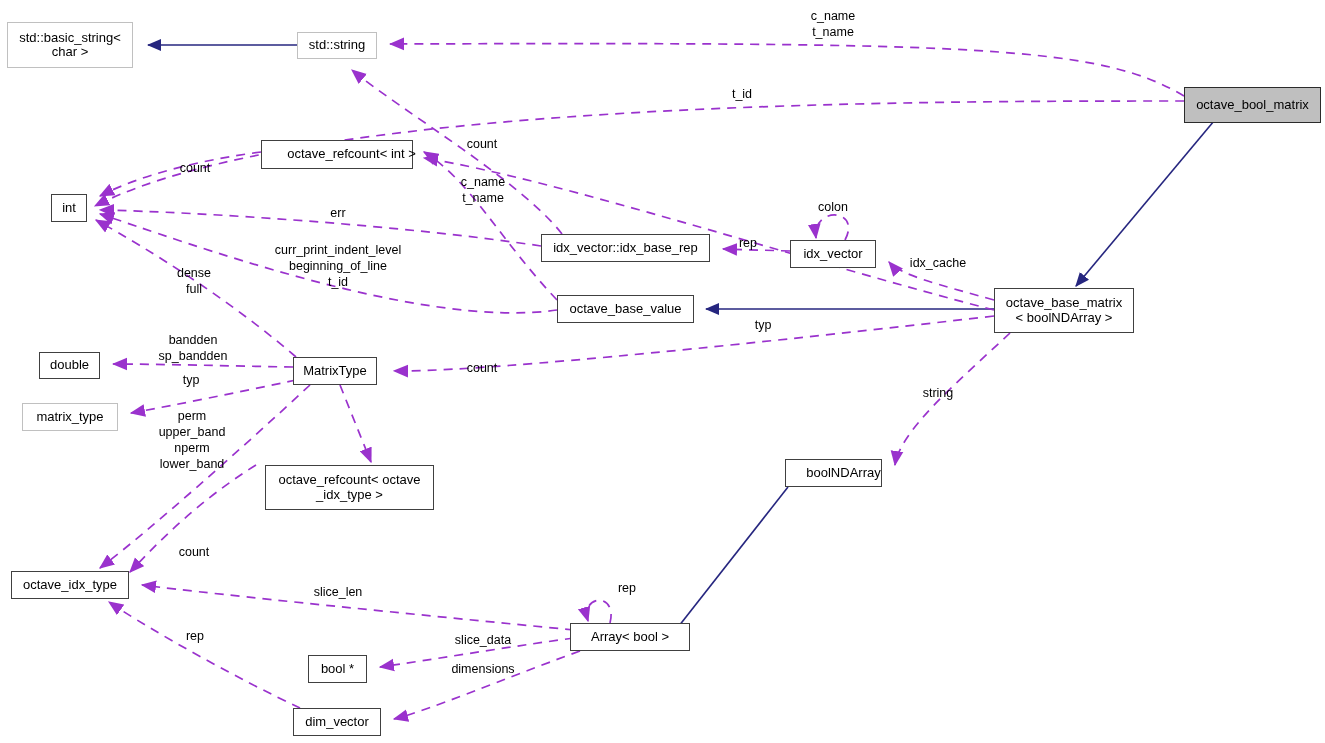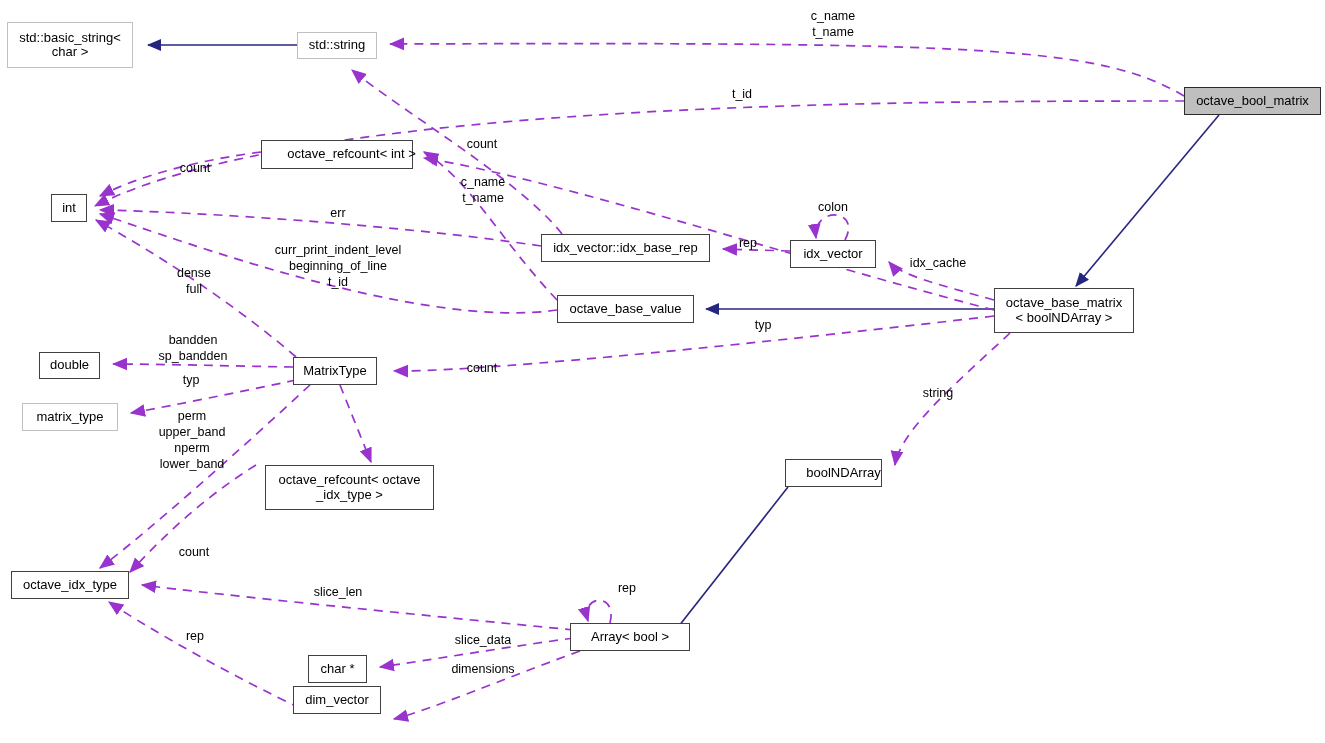--- a/index.html
+++ b/index.html
@@ -102,38 +102,38 @@
       <path d="M 574 638 C 500 648 430 660 380 667"></path>
       <path d="M 580 651 C 500 680 430 710 394 719"></path>
       <path d="M 300 708 C 240 680 150 630 109 602"></path>
     </g>
   </svg>
 
   <div id="nodes">
       <div class="node light-border" style="left: 7px; top: 22px; width: 126px; height: 46px;">std::basic_string&lt;
 char &gt;</div>
       <div class="node light-border" style="left: 297px; top: 32px; width: 80px; height: 27px;">std::string</div>
-      <div class="node gray-fill" style="left: 1184px; top: 87px; width: 137px; height: 28px;">octave_bool_matrix</div>
+      <div class="node gray-fill" style="left: 1184px; top: 87px; width: 137px; height: 36px;">octave_bool_matrix</div>
       <div class="node" style="left: 261px; top: 140px; width: 152px; height: 29px; padding-left: 29px;">octave_refcount&lt; int &gt;</div>
       <div class="node" style="left: 51px; top: 194px; width: 36px; height: 28px;">int</div>
       <div class="node" style="left: 541px; top: 234px; width: 169px; height: 28px;">idx_vector::idx_base_rep</div>
       <div class="node" style="left: 790px; top: 240px; width: 86px; height: 28px;">idx_vector</div>
       <div class="node" style="left: 557px; top: 295px; width: 137px; height: 28px;">octave_base_value</div>
       <div class="node" style="left: 994px; top: 288px; width: 140px; height: 45px;">octave_base_matrix
 &lt; boolNDArray &gt;</div>
       <div class="node" style="left: 39px; top: 352px; width: 61px; height: 27px;">double</div>
       <div class="node" style="left: 293px; top: 357px; width: 84px; height: 28px;">MatrixType</div>
       <div class="node light-border" style="left: 22px; top: 403px; width: 96px; height: 28px;">matrix_type</div>
       <div class="node" style="left: 253px; top: 465px; width: 169px; height: 45px; margin-left: 12px;">octave_refcount&lt; octave
 _idx_type &gt;</div>
       <div class="node" style="left: 785px; top: 459px; width: 97px; height: 28px; padding-left: 20px;">boolNDArray</div>
       <div class="node" style="left: 11px; top: 571px; width: 118px; height: 28px;">octave_idx_type</div>
       <div class="node" style="left: 570px; top: 623px; width: 120px; height: 28px;">Array&lt; bool &gt;</div>
-      <div class="node" style="left: 308px; top: 655px; width: 59px; height: 28px;">char *</div>
-      <div class="node" style="left: 293px; top: 686px; width: 88px; height: 28px;">dim_vector</div>
+      <div class="node" style="left: 308px; top: 655px; width: 59px; height: 28px;">bool *</div>
+      <div class="node" style="left: 293px; top: 708px; width: 88px; height: 28px;">dim_vector</div>
     </div>
   <div id="labels">
       <div class="edge-label" style="left: 833px; top: 24px;">c_name
 t_name</div>
       <div class="edge-label" style="left: 742px; top: 94px;">t_id</div>
       <div class="edge-label" style="left: 482px; top: 144px;">count</div>
       <div class="edge-label" style="left: 195px; top: 168px;">count</div>
       <div class="edge-label" style="left: 483px; top: 190px;">c_name
 t_name</div>
       <div class="edge-label" style="left: 338px; top: 213px;">err</div>

